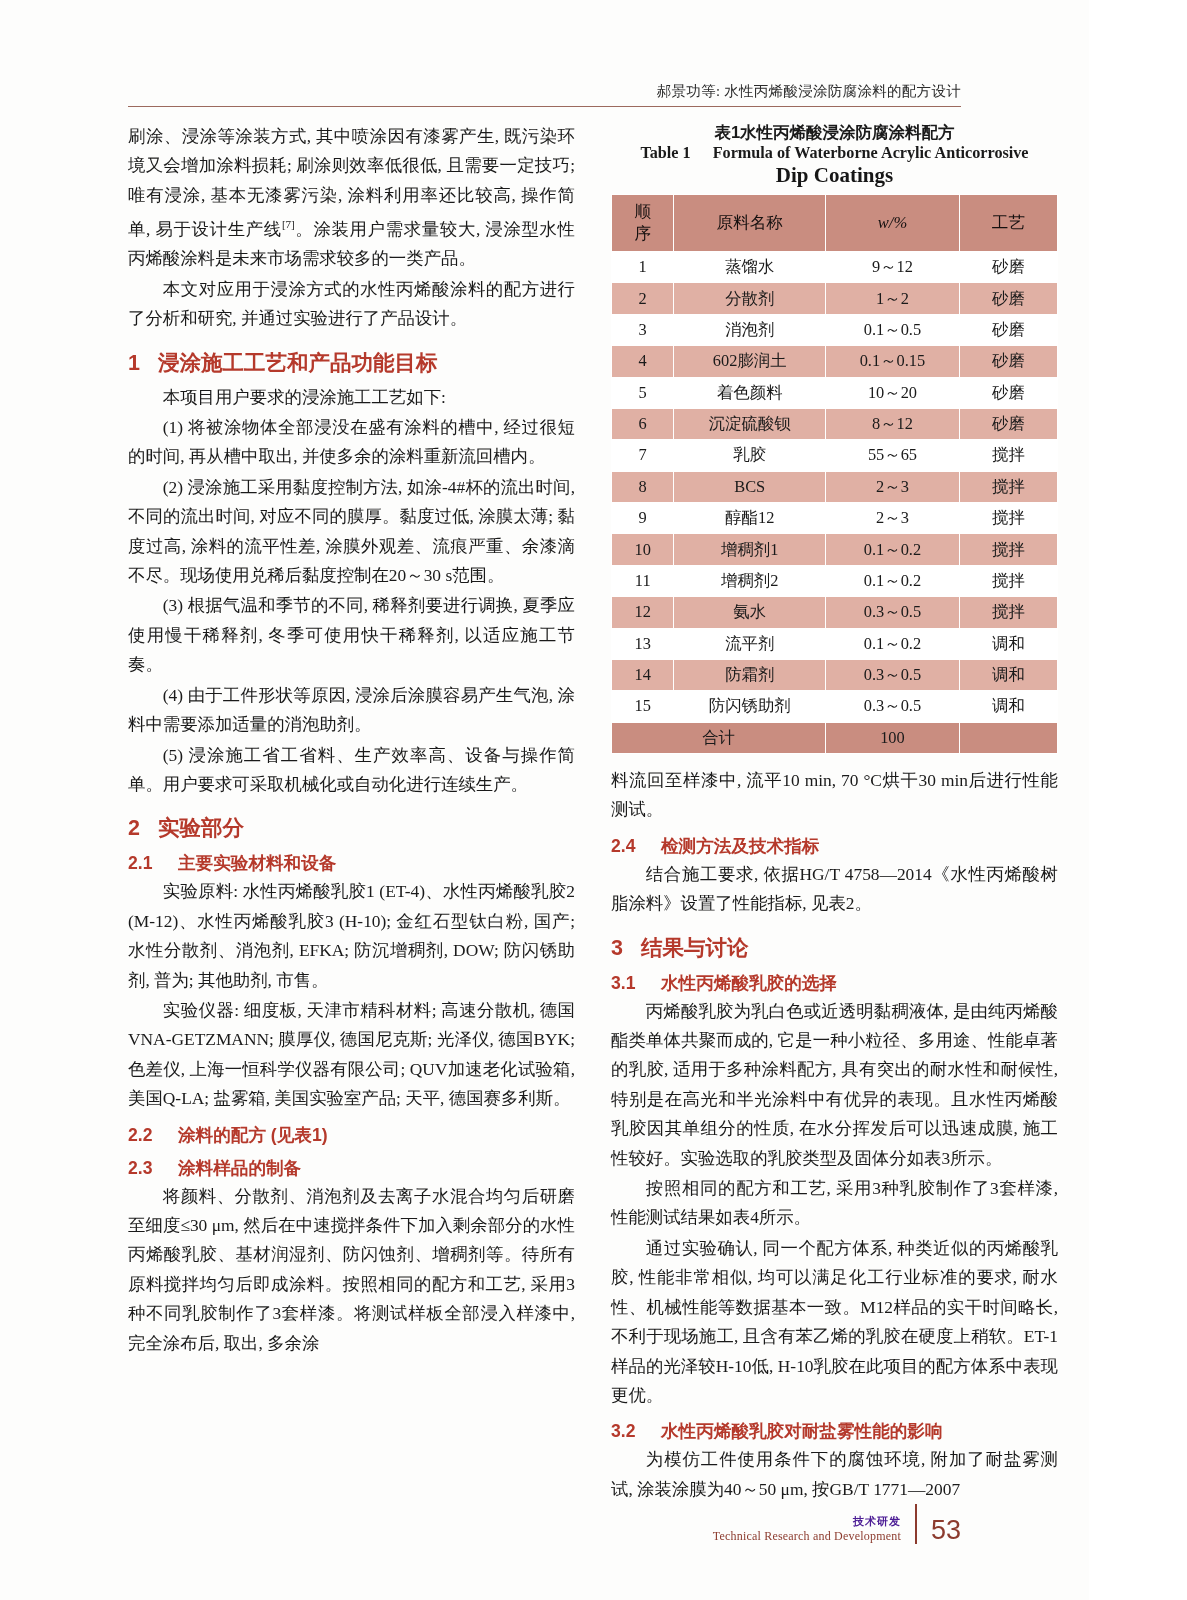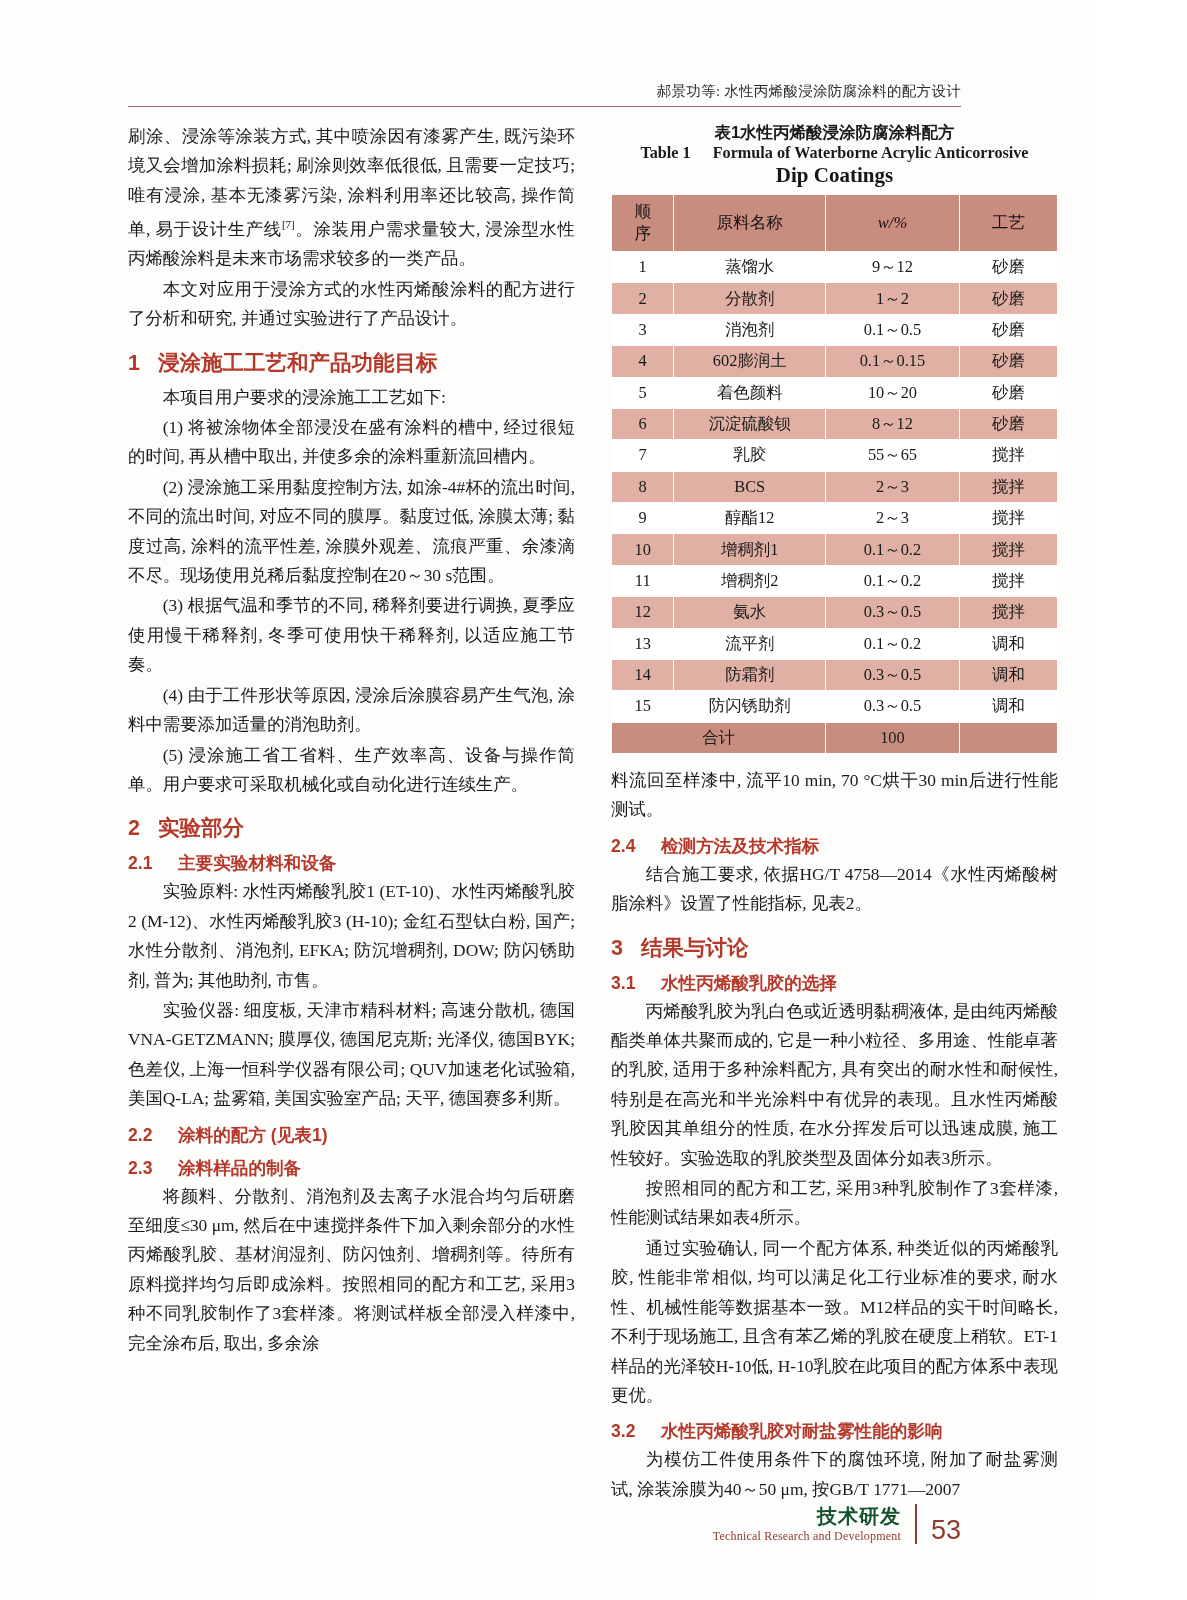--- a/index.html
+++ b/index.html
@@ -128,23 +128,23 @@
     display: flex;
     align-items: flex-end;
     gap: 12px;
   }
   .footer-text {
     text-align: right;
     line-height: 1.25;
   }
   .footer-cn {
     font-family: "Liberation Sans", sans-serif;
-    font-size: 20px;
+    font-size: 11px;
     font-weight: bold;
-    color: #14532d;
+    color: #4c1d95;
     letter-spacing: 1px;
   }
   .footer-en {
     font-family: "Liberation Serif", serif;
     font-size: 12px;
     color: #8c3b2e;
     letter-spacing: 0.2px;
   }
   .footer-bar {
     width: 2px;
@@ -190,21 +190,21 @@
       <div class="sec-h1">
         <span class="num">2</span>
         <span>实验部分</span>
       </div>
 
       <div class="sec-h2">
         <span class="num">2.1</span>
         <span>主要实验材料和设备</span>
       </div>
 
-      <p class="ind">实验原料: 水性丙烯酸乳胶1 (ET-10)、水性丙烯酸乳胶2 (M-12)、水性丙烯酸乳胶3 (H-10); 金红石型钛白粉, 国产; 水性分散剂、消泡剂, EFKA; 防沉增稠剂, DOW; 防闪锈助剂, 普为; 其他助剂, 市售。</p>
+      <p class="ind">实验原料: 水性丙烯酸乳胶1 (ET-4)、水性丙烯酸乳胶2 (M-12)、水性丙烯酸乳胶3 (H-10); 金红石型钛白粉, 国产; 水性分散剂、消泡剂, EFKA; 防沉增稠剂, DOW; 防闪锈助剂, 普为; 其他助剂, 市售。</p>
       <p class="ind">实验仪器: 细度板, 天津市精科材料; 高速分散机, 德国VNA-GETZMANN; 膜厚仪, 德国尼克斯; 光泽仪, 德国BYK; 色差仪, 上海一恒科学仪器有限公司; QUV加速老化试验箱, 美国Q-LA; 盐雾箱, 美国实验室产品; 天平, 德国赛多利斯。</p>
 
       <div class="sec-h2">
         <span class="num">2.2</span>
         <span>涂料的配方 (见表1)</span>
       </div>
 
       <div class="sec-h2">
         <span class="num">2.3</span>
         <span>涂料样品的制备</span>

